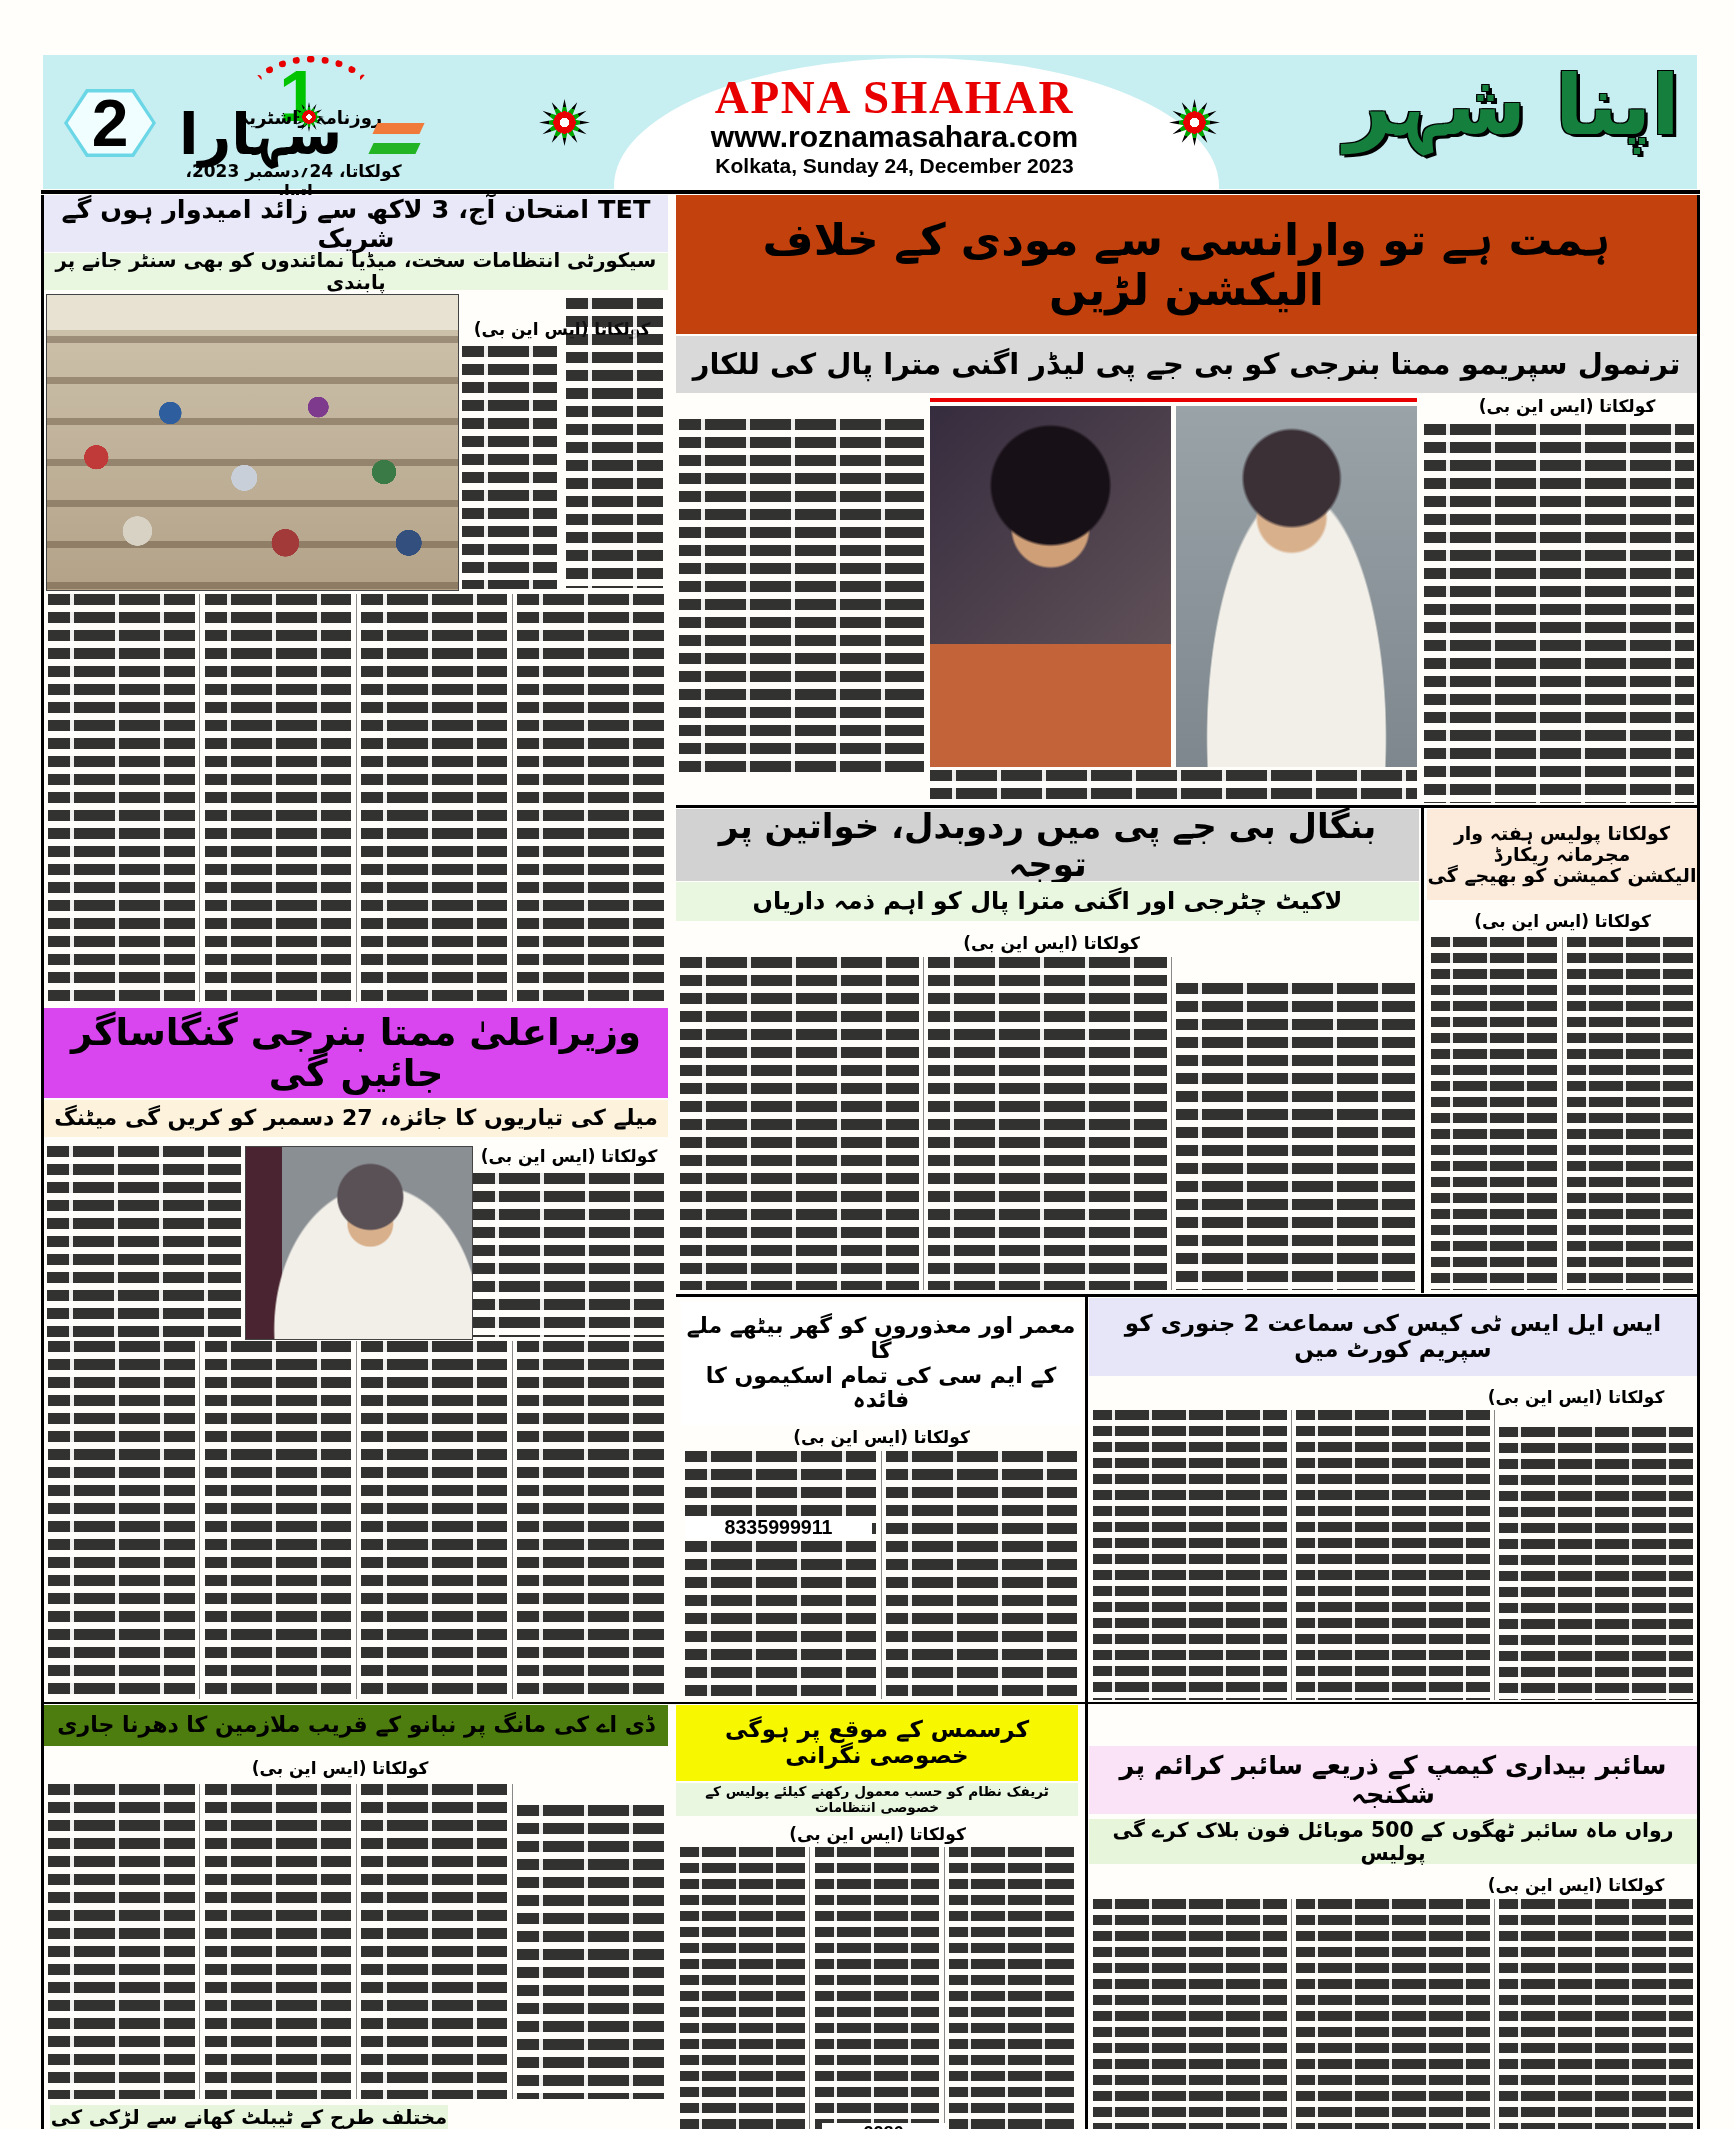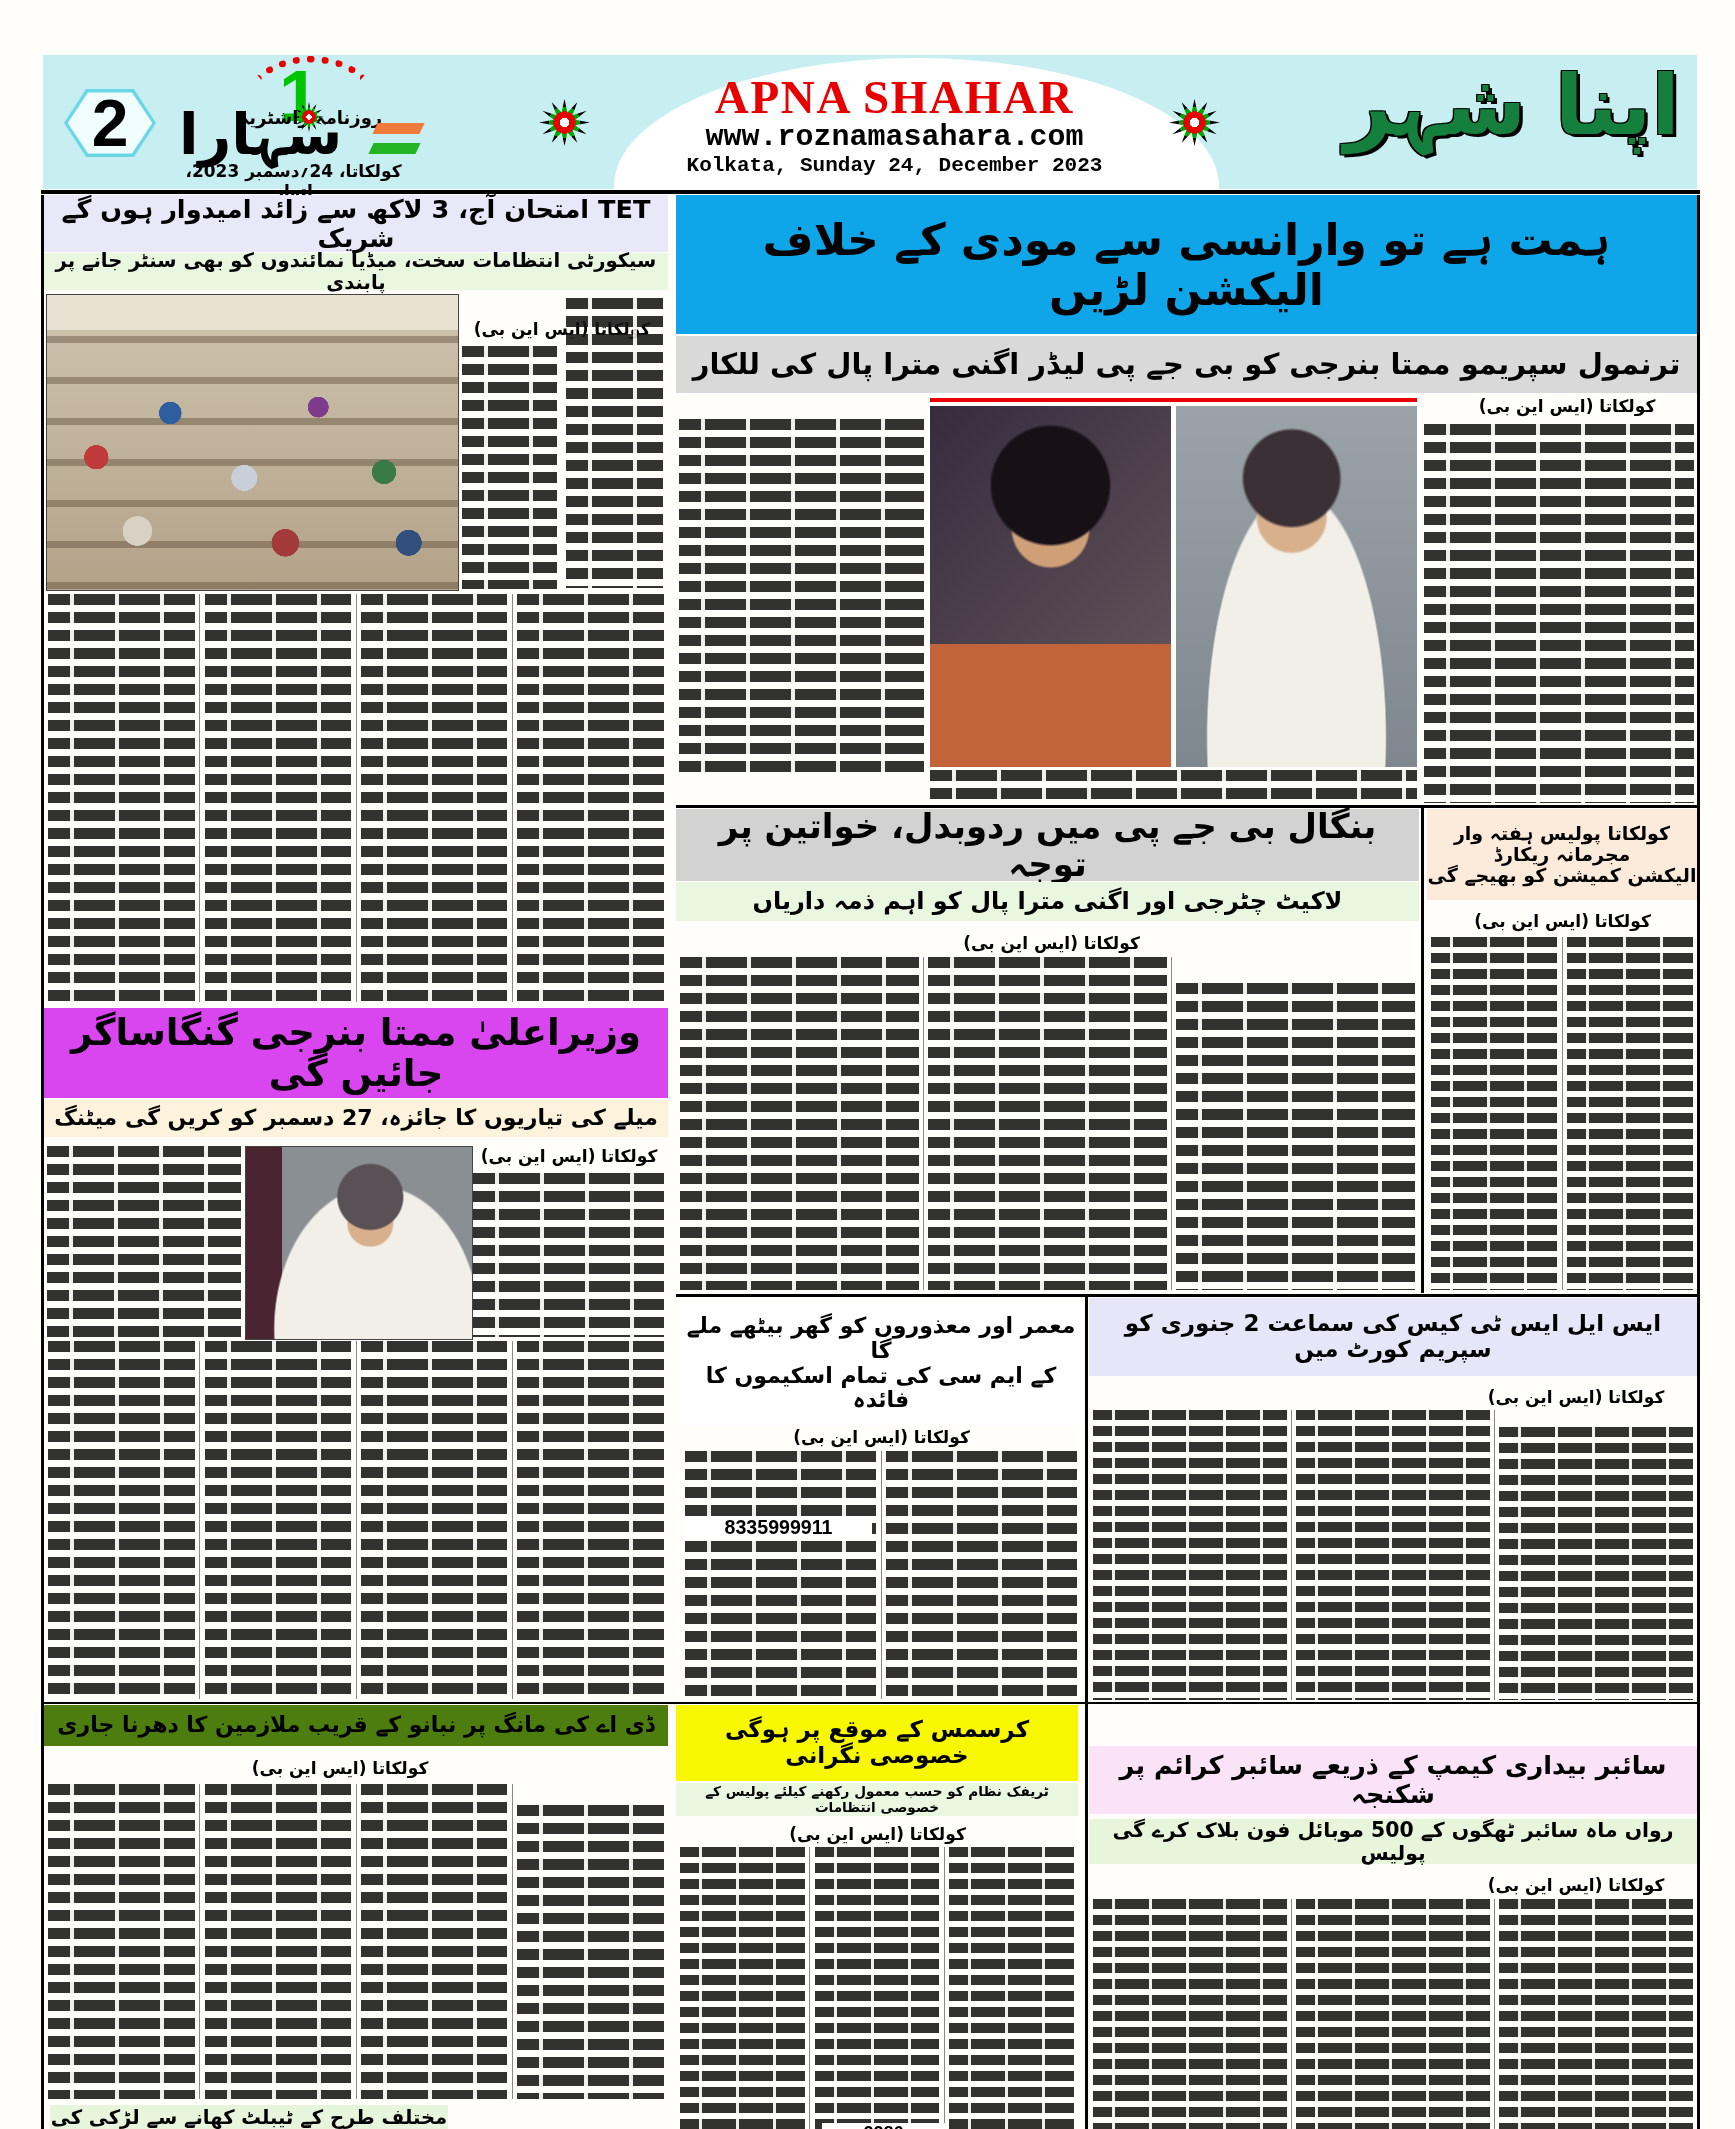--- a/index.html
+++ b/index.html
@@ -58,21 +58,21 @@
      radial-gradient(circle at 48% 20%, #3a3036 0 15%, transparent 16%),
      radial-gradient(circle at 48% 31%, #d9b08c 0 12%, transparent 13%),
      radial-gradient(ellipse at 50% 92%, #f2efe8 0 52%, transparent 53%),
      linear-gradient(#9aa3a8,#7d878d);}
   .phmamata2{background-image:
      radial-gradient(circle at 55% 26%, #5a5156 0 17%, transparent 18%),
      radial-gradient(circle at 55% 40%, #d9b08c 0 13%, transparent 14%),
      radial-gradient(ellipse at 58% 95%, #f2efe8 0 55%, transparent 56%),
      linear-gradient(90deg,#4a2430 0 16%, #8a8f94 16%);}
   .eng-serif{font-family:"Liberation Serif",serif;}
-  .eng-sans{font-family:Liberation Mono, monospace;}
+  .eng-sans{font-family:Liberation Sans, sans-serif;}
 </style>
 </head>
 <body>
 
 <div id="paper">
 
   <div class="abs" style="left:43px;top:55px;width:1654px;height:134px;background:#c7eef1;overflow:hidden;">
     <div class="abs ellipse" style="left:571px;top:3.4px;width:605px;height:256px;"></div>
   </div>
 
@@ -95,21 +95,21 @@
   <div class="abs eng-serif" style="left:639px;top:70px;width:511px;text-align:center;font-size:47px;font-weight:bold;color:#e80000;letter-spacing:1.7px;">APNA SHAHAR</div>
   <div class="abs eng-sans" style="left:639px;top:120px;width:511px;text-align:center;font-size:30px;font-weight:bold;">www.roznamasahara.com</div>
   <div class="abs eng-sans" style="left:639px;top:154px;width:511px;text-align:center;font-size:21px;font-weight:bold;">Kolkata, Sunday 24, December 2023</div>
 
   <div class="abs masthead-urdu" style="left:1312px;top:64px;width:400px;text-align:center;font-size:83px;line-height:1;">اپنا شہر</div>
 
   <div class="abs hrule" style="left:41px;top:190px;width:1659px;height:4.3px;"></div>
   <div class="abs vrule" style="left:41px;top:195px;height:2453px;"></div>
   <div class="abs vrule" style="left:1697px;top:195px;height:2453px;"></div>
 
-  <div class="abs hl" style="left:676px;top:195px;width:1021px;height:139px;background:#0ea5e9;font-size:44px;">ہمت ہے تو وارانسی سے مودی کے خلاف الیکشن لڑیں</div>
+  <div class="abs hl" style="left:676px;top:195px;width:1021px;height:139px;background:#c2410c;font-size:44px;">ہمت ہے تو وارانسی سے مودی کے خلاف الیکشن لڑیں</div>
   <div class="abs hl" style="left:676px;top:336px;width:1021px;height:57px;background:#d9d9d9;font-size:29px;">ترنمول سپریمو ممتا بنرجی کو بی جے پی لیڈر اگنی مترا پال کی للکار</div>
   <div class="abs by" style="left:1448px;top:396px;width:238px;">کولکاتا (ایس این بی)</div>
 
   <div class="abs" style="left:930px;top:398px;width:487px;height:366px;border-top:4.3px solid #e80000;">
     <div class="abs photo phagni" style="left:0;top:4.3px;width:241px;height:361px;"></div>
     <div class="abs photo phmamata" style="left:246px;top:4.3px;width:241px;height:361px;"></div>
   </div>
 
   <div class="abs sim" style="left:679px;top:419px;width:245px;height:353px;"></div>
   <div class="abs sim" style="left:1424px;top:424px;width:270px;height:379px;"></div>

